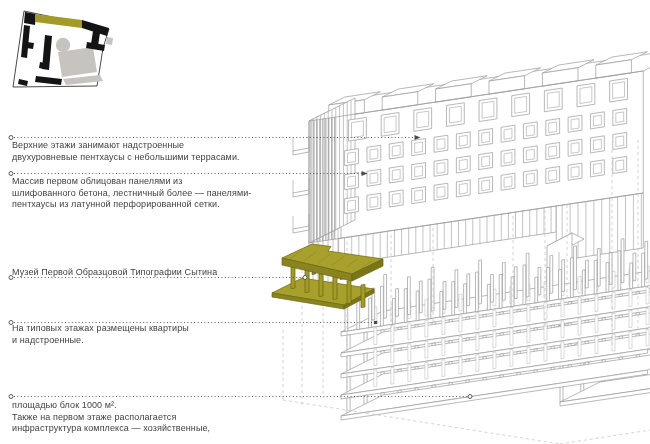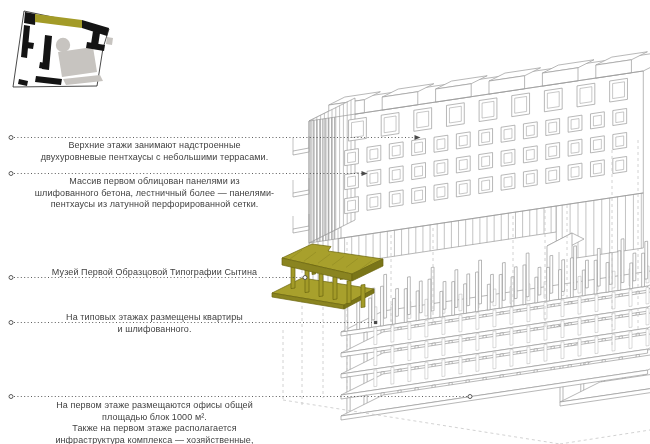--- a/index.html
+++ b/index.html
@@ -5,21 +5,20 @@
   html,body{margin:0;padding:0;}
   body{
     width:650px;height:444px;position:relative;background:#ffffff;
     font-family:"Liberation Sans", sans-serif;overflow:hidden;
   }
   #axon{position:absolute;left:0;top:0;}
   .annotation{
     position:absolute;left:12px;width:285px;
     font-size:9px;line-height:11.5px;color:#3f3f3f;
     letter-spacing:0.1px;
-    text-align:center;
   }
   .annotation span{display:block;}
 </style>
 </head>
 <body>
 
 <svg id="axon" width="650" height="444" viewBox="0 0 650 444">
   <g id="g-site">
       <polygon points="24,11 109,29 103,48 97,86 13,87" fill="#ffffff" stroke="#1c1c1c" stroke-width="0.8"></polygon>
       <circle cx="63" cy="45" r="7.2" fill="#c7c4c0"></circle>
@@ -540,23 +539,22 @@
   <span>двухуровневые пентхаусы с небольшими террасами.</span>
 </div>
 <div class="annotation" style="top:176px">
   <span>Массив первом облицован панелями из</span>
   <span>шлифованного бетона, лестничный более — панелями-</span>
   <span>пентхаусы из латунной перфорированной сетки.</span>
 </div>
 <div class="annotation" style="top:267px">
   <span>Музей Первой Образцовой Типографии Сытина</span>
 </div>
-<div class="annotation" style="top:312px">
+<div class="annotation" style="top:323px">
   <span>На типовых этажах размещены квартиры</span>
-  <span>и шлифованного.</span>
+  <span>и надстроенные.</span>
 </div>
 <div class="annotation" style="top:400px">
-  <span>На первом этаже размещаются офисы общей</span>
   <span>площадью блок 1000 м².</span>
   <span>Также на первом этаже располагается</span>
   <span>инфраструктура комплекса — хозяйственные,</span>
 
 </div>
 
 </body></html>

